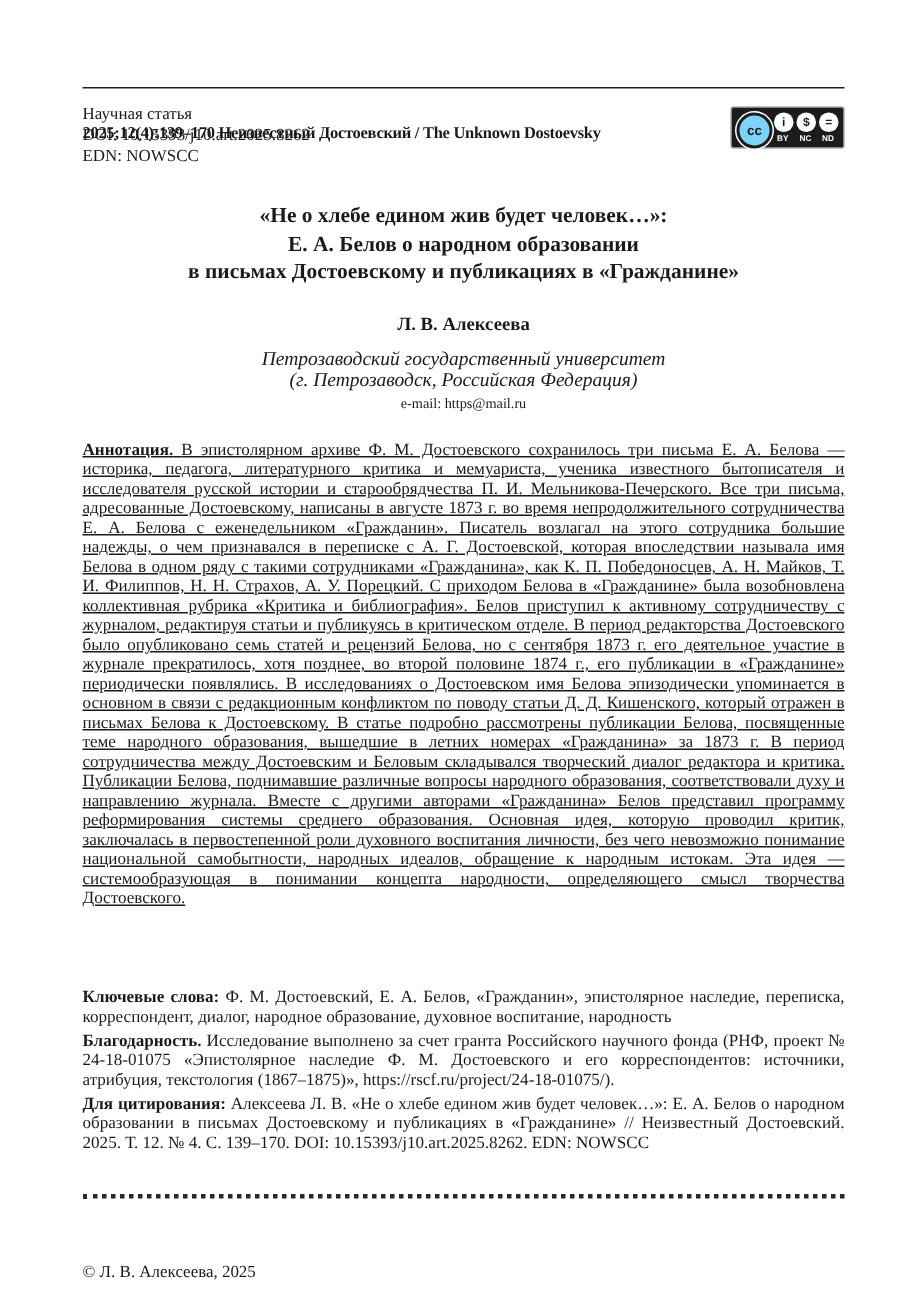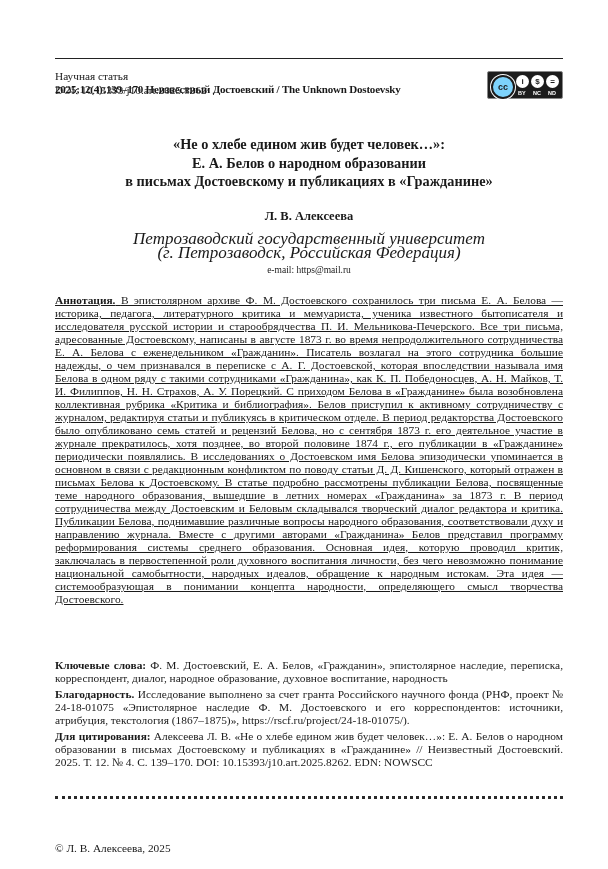--- a/index.html
+++ b/index.html
@@ -15,21 +15,21 @@
     .cc-badge .cc { position: absolute; left: 3px; top: 3px; width: 20px; height: 20px; border-radius: 50%;
                     background: #7dd3fc; border: 2px solid #1c1c1c; box-shadow: 0 0 0 1px #fff;
                     font: bold 9px "Liberation Sans", sans-serif; color: #1c1c1c; text-align: center; line-height: 20px; }
     .cc-badge .ic { position: absolute; top: 3px; width: 13px; height: 13px; border-radius: 50%; background: #fff;
                     font: bold 8px "Liberation Sans", sans-serif; color: #1c1c1c; text-align: center; line-height: 13px; }
     .cc-badge .lb { position: absolute; top: 18px; font: bold 5.5px "Liberation Sans", sans-serif; color: #fff; }
     .title { position: absolute; top: 135px; left: 0; width: 508px; text-align: center; font-weight: bold;
              font-size: 14.3px; line-height: 18.5px; }
     .author { position: absolute; top: 209px; left: 0; width: 508px; text-align: center; font-weight: bold; font-size: 12.5px; }
     .affil { position: absolute; top: 232px; left: 0; width: 508px; text-align: center; font-style: italic;
-             font-size: 17px; line-height: 14px; }
+             font-size: 13px; line-height: 14px; }
     .email { position: absolute; top: 265px; left: 0; width: 508px; text-align: center; font-size: 9.5px; }
     .body-block { position: absolute; left: 0; width: 508px; font-size: 11.4px; line-height: 13px;
                   text-align: justify; hyphens: auto; }
     .abstract { top: 294px; text-decoration: underline; }
     .keywords { top: 659px; }
     .thanks { top: 688px; }
     .cite { top: 730px; }
     .label { font-weight: bold; }
     .end-rule { position: absolute; top: 796px; left: 0; width: 508px; height: 0; border-top: 3px dotted #2a2a2a; }
     .copyright { position: absolute; top: 842px; left: 0; font-size: 11.3px; }
@@ -37,20 +37,21 @@
 </head>
 <body>
 
 <div class="page">
   <div class="running-head">2025;12(4):139–170 Неизвестный Достоевский / The Unknown Dostoevsky</div>
   <div class="running-rule"></div>
 
   <div class="meta">
     <div>Научная статья</div>
     <div>DOI: 10.15393/j10.art.2025.8262</div>
+    <div>EDN: NOWSCC</div>
   </div>
 
   <div class="cc-badge">
     <div class="cc">cc</div>
     <div class="ic" style="left:28px">i</div>
     <div class="ic" style="left:43px">$</div>
     <div class="ic" style="left:58px">=</div>
     <div class="lb" style="left:30px">BY</div>
     <div class="lb" style="left:45px">NC</div>
     <div class="lb" style="left:60px">ND</div>

